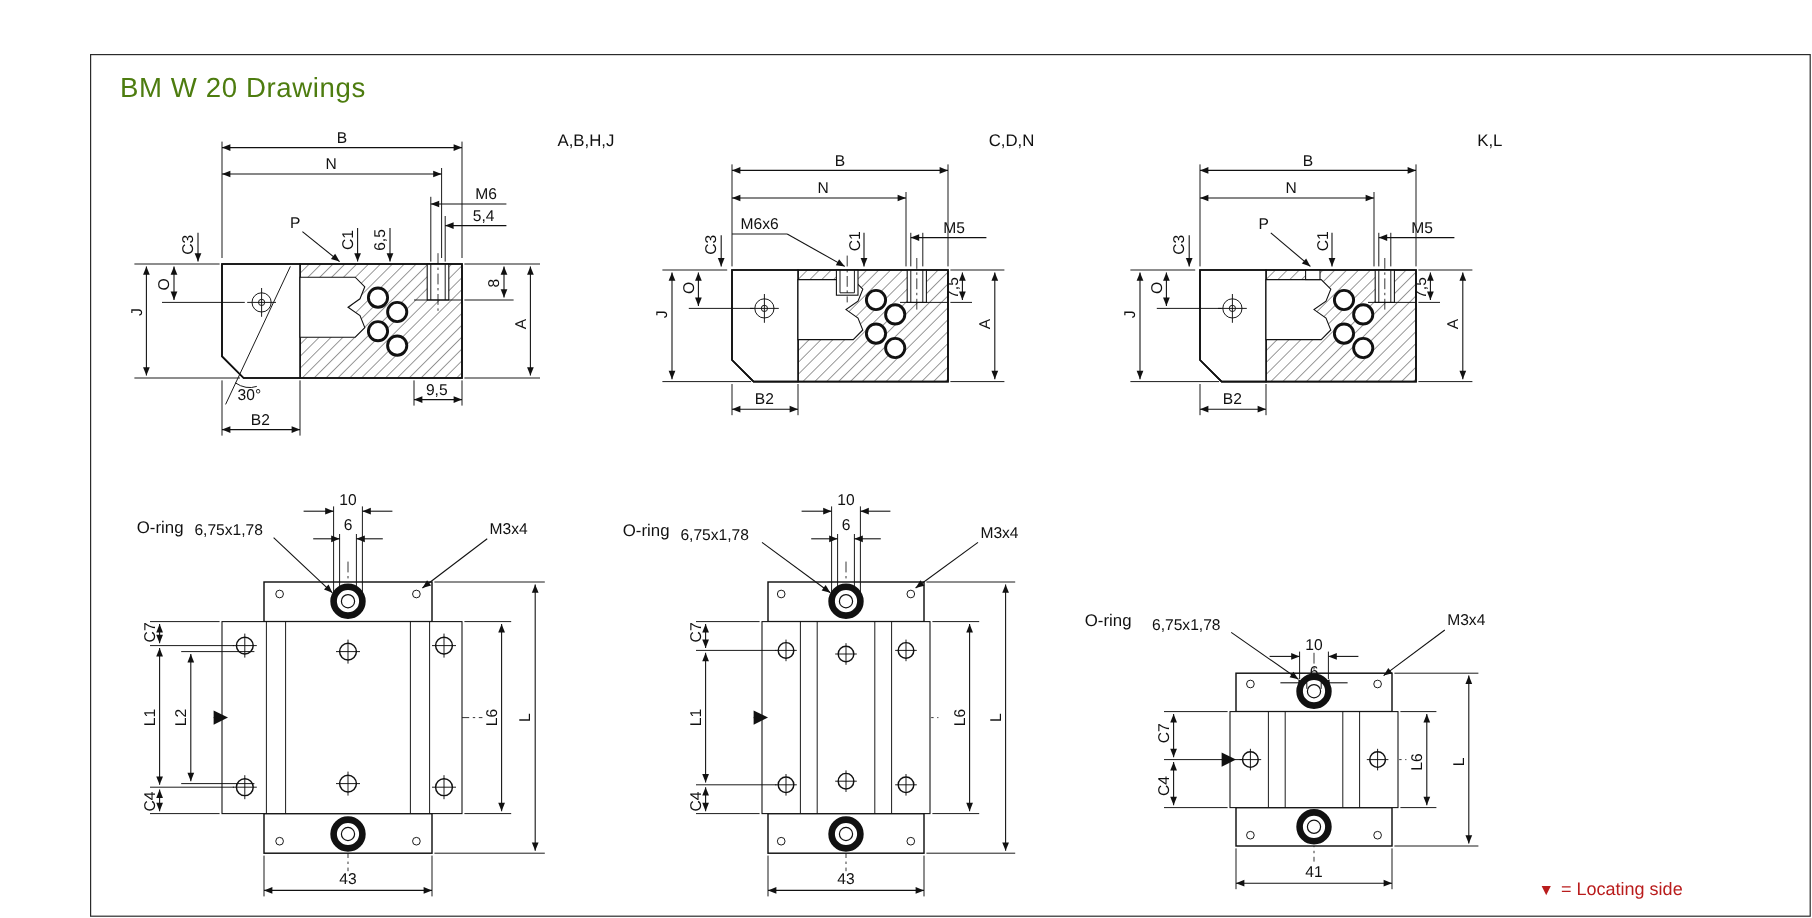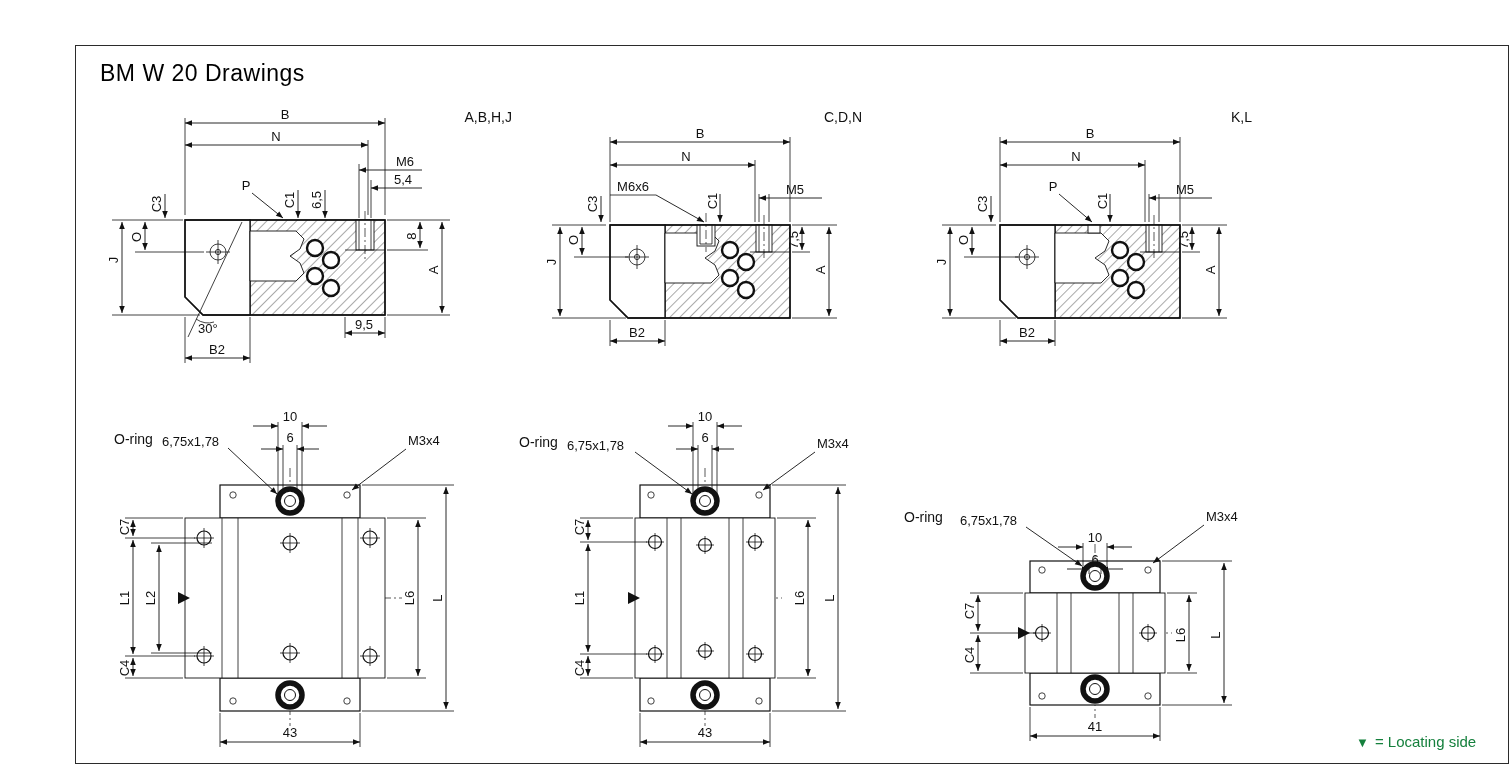--- a/index.html
+++ b/index.html
@@ -1,21 +1,21 @@
 <!DOCTYPE html>
 <html><head>
 <meta charset="utf-8">
 <style>
   *{box-sizing:border-box}
   html,body{margin:0;padding:0;width:1510px;height:765px;background:#fff;
     font-family:"Liberation Sans",sans-serif;overflow:hidden;position:relative}
   .frame{position:absolute;left:75px;top:45px;width:1434px;height:719px;
     border:1px solid #2b2b2b;background:transparent;pointer-events:none}
-  .title{position:absolute;left:100px;top:60px;font-size:23px;color:#000000;letter-spacing:.5px}
-  .legend{position:absolute;left:1356px;top:733px;font-size:15px;color:#15803d}
+  .title{position:absolute;left:100px;top:60px;font-size:23px;color:#4d7c0f;letter-spacing:.5px}
+  .legend{position:absolute;left:1282px;top:733px;font-size:15px;color:#b91c1c}
   .legend .sym{font-size:13px;margin-right:6px}
   svg{position:absolute;overflow:visible}
   .lbl{font-family:"Liberation Sans",sans-serif;font-size:13px;fill:#111}
   .lbl14{font-size:14px}
   .oline{fill:none;stroke:#111;stroke-width:1.4}
   .thin{fill:none;stroke:#111;stroke-width:.8}
   .dim{fill:none;stroke:#111;stroke-width:.9}
   .cl{fill:none;stroke:#111;stroke-width:.7;stroke-dasharray:9 3 2 3}
   .hatched{fill:url(#hatch);stroke:#111;stroke-width:1.3}
   .whitefill{fill:#fff;stroke:#111;stroke-width:.9}

